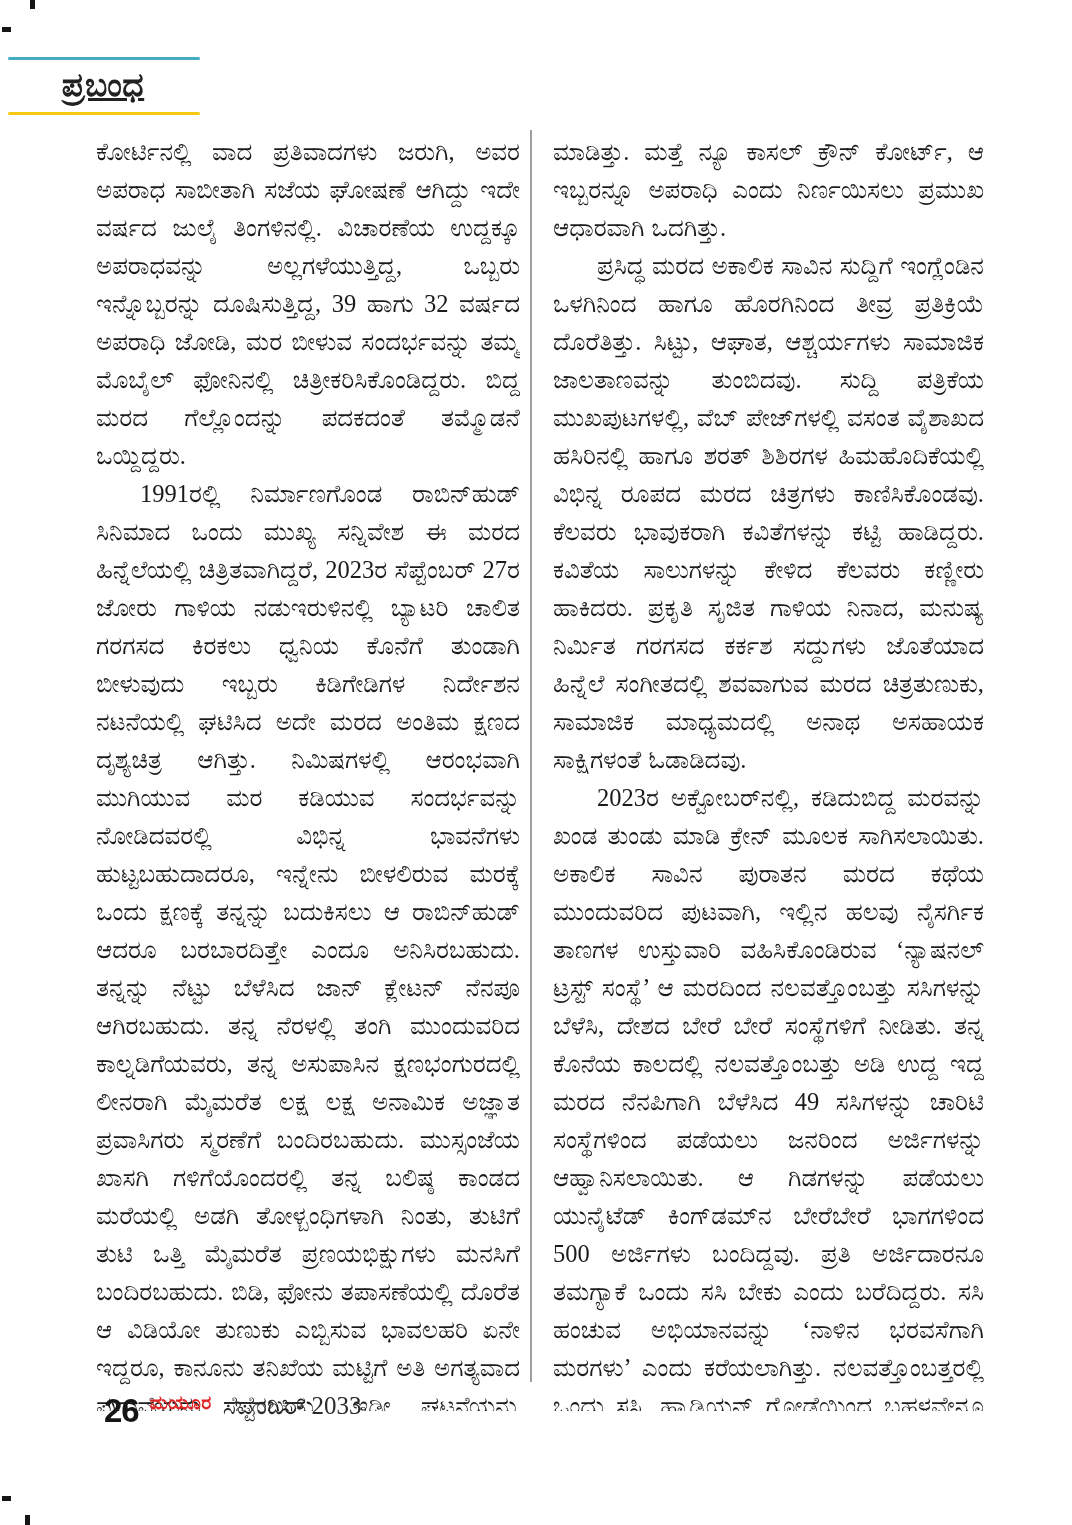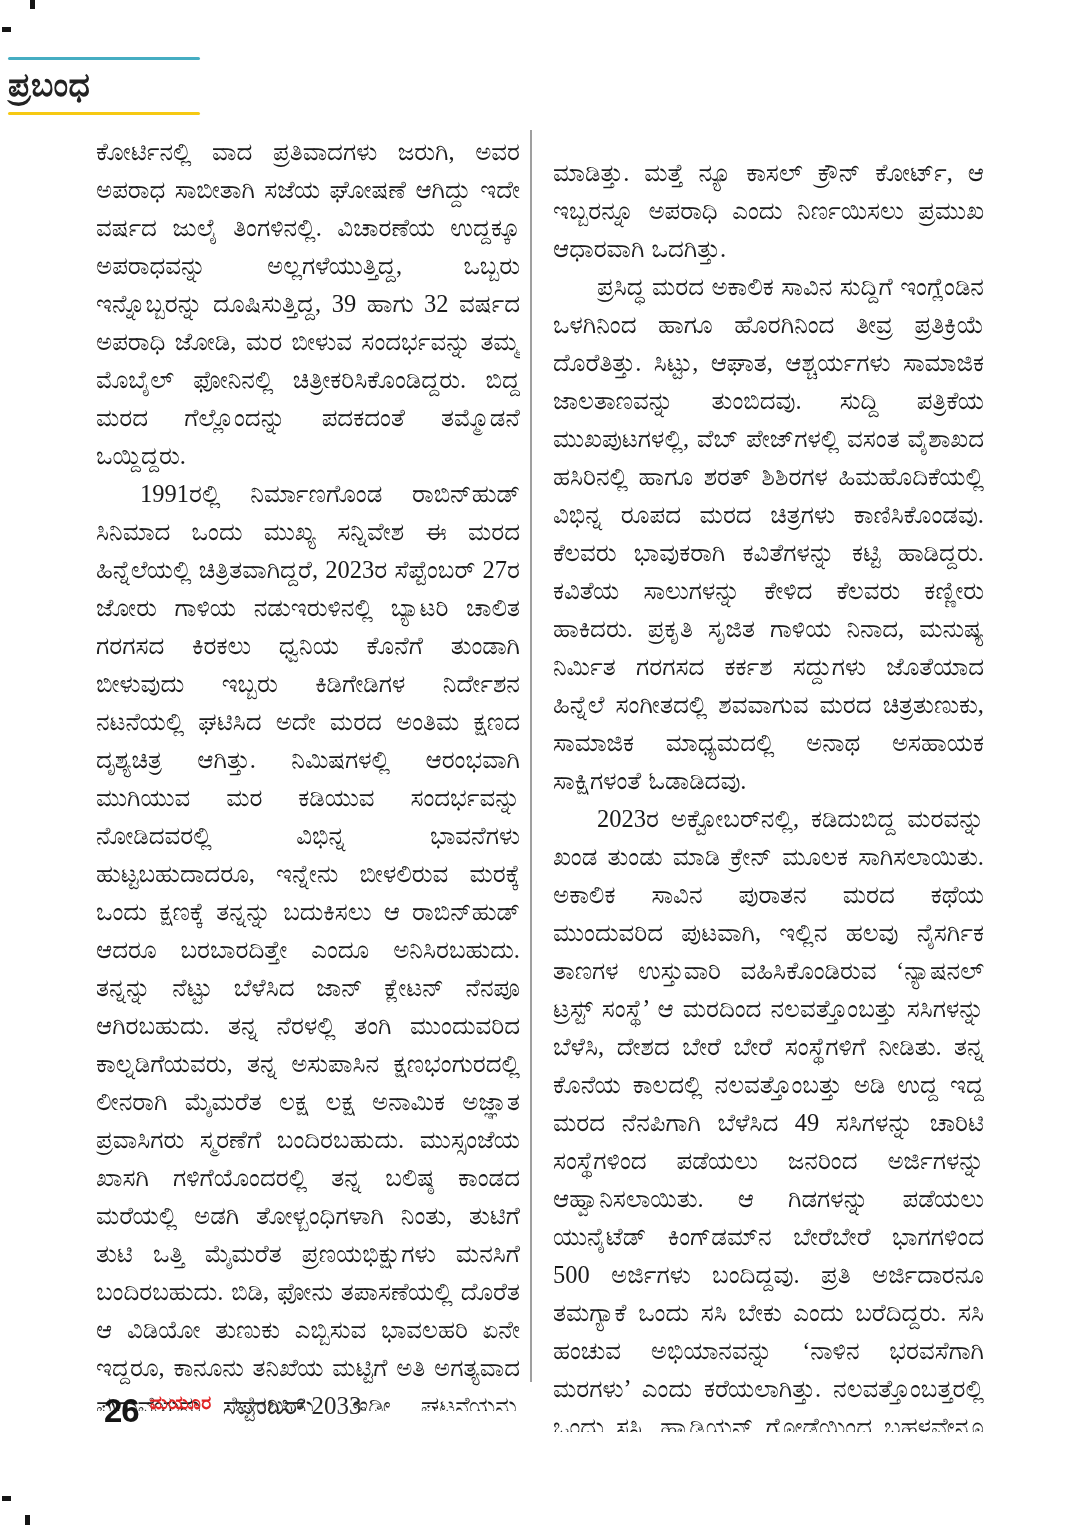--- a/index.html
+++ b/index.html
@@ -18,28 +18,28 @@
   }
   .crop{position:absolute;background:#151515;}
   .crop.t-vert{left:30px;top:0;width:5px;height:9px;}
   .crop.t-dash{left:2px;top:27px;width:9px;height:5px;}
   .crop.b-dash{left:2px;top:1496px;width:9px;height:5px;}
   .crop.b-vert{left:25px;top:1515px;width:5px;height:10px;}
 
   .header{position:absolute;left:8px;top:57px;width:192px;}
   .header .rule-top{height:3px;background:var(--teal);border-radius:2px;}
   .header .title{
-    text-align:left;font-size:33px;font-weight:600;color:#222;
-    padding:7px 2px 9px 0;letter-spacing:0.5px;line-height:1.1;
+    text-align:center;font-size:33px;font-weight:600;color:#222;
+    padding:7px 2px 9px 0;letter-spacing:0.5px;line-height:1.1;text-decoration:underline;
   }
   .header .rule-bottom{height:3px;background:var(--yellow);border-radius:2px;}
 
   .column{position:absolute;top:133px;color:var(--ink);}
   .column.left{left:96px;width:424px;height:1278px;overflow:hidden;}
-  .column.right{left:553px;width:431px;height:1278px;overflow:hidden;margin-top:21px;}
+  .column.right{left:553px;width:431px;height:1278px;overflow:hidden;}
   .para{
     margin:0;font-size:24.5px;line-height:38px;text-align:justify;
     word-spacing:1px;
   }
   .para.indent{text-indent:44px;}
   .col-divider{
     position:absolute;left:530px;top:130px;width:2px;height:1252px;
     background:var(--divider);
   }
 

